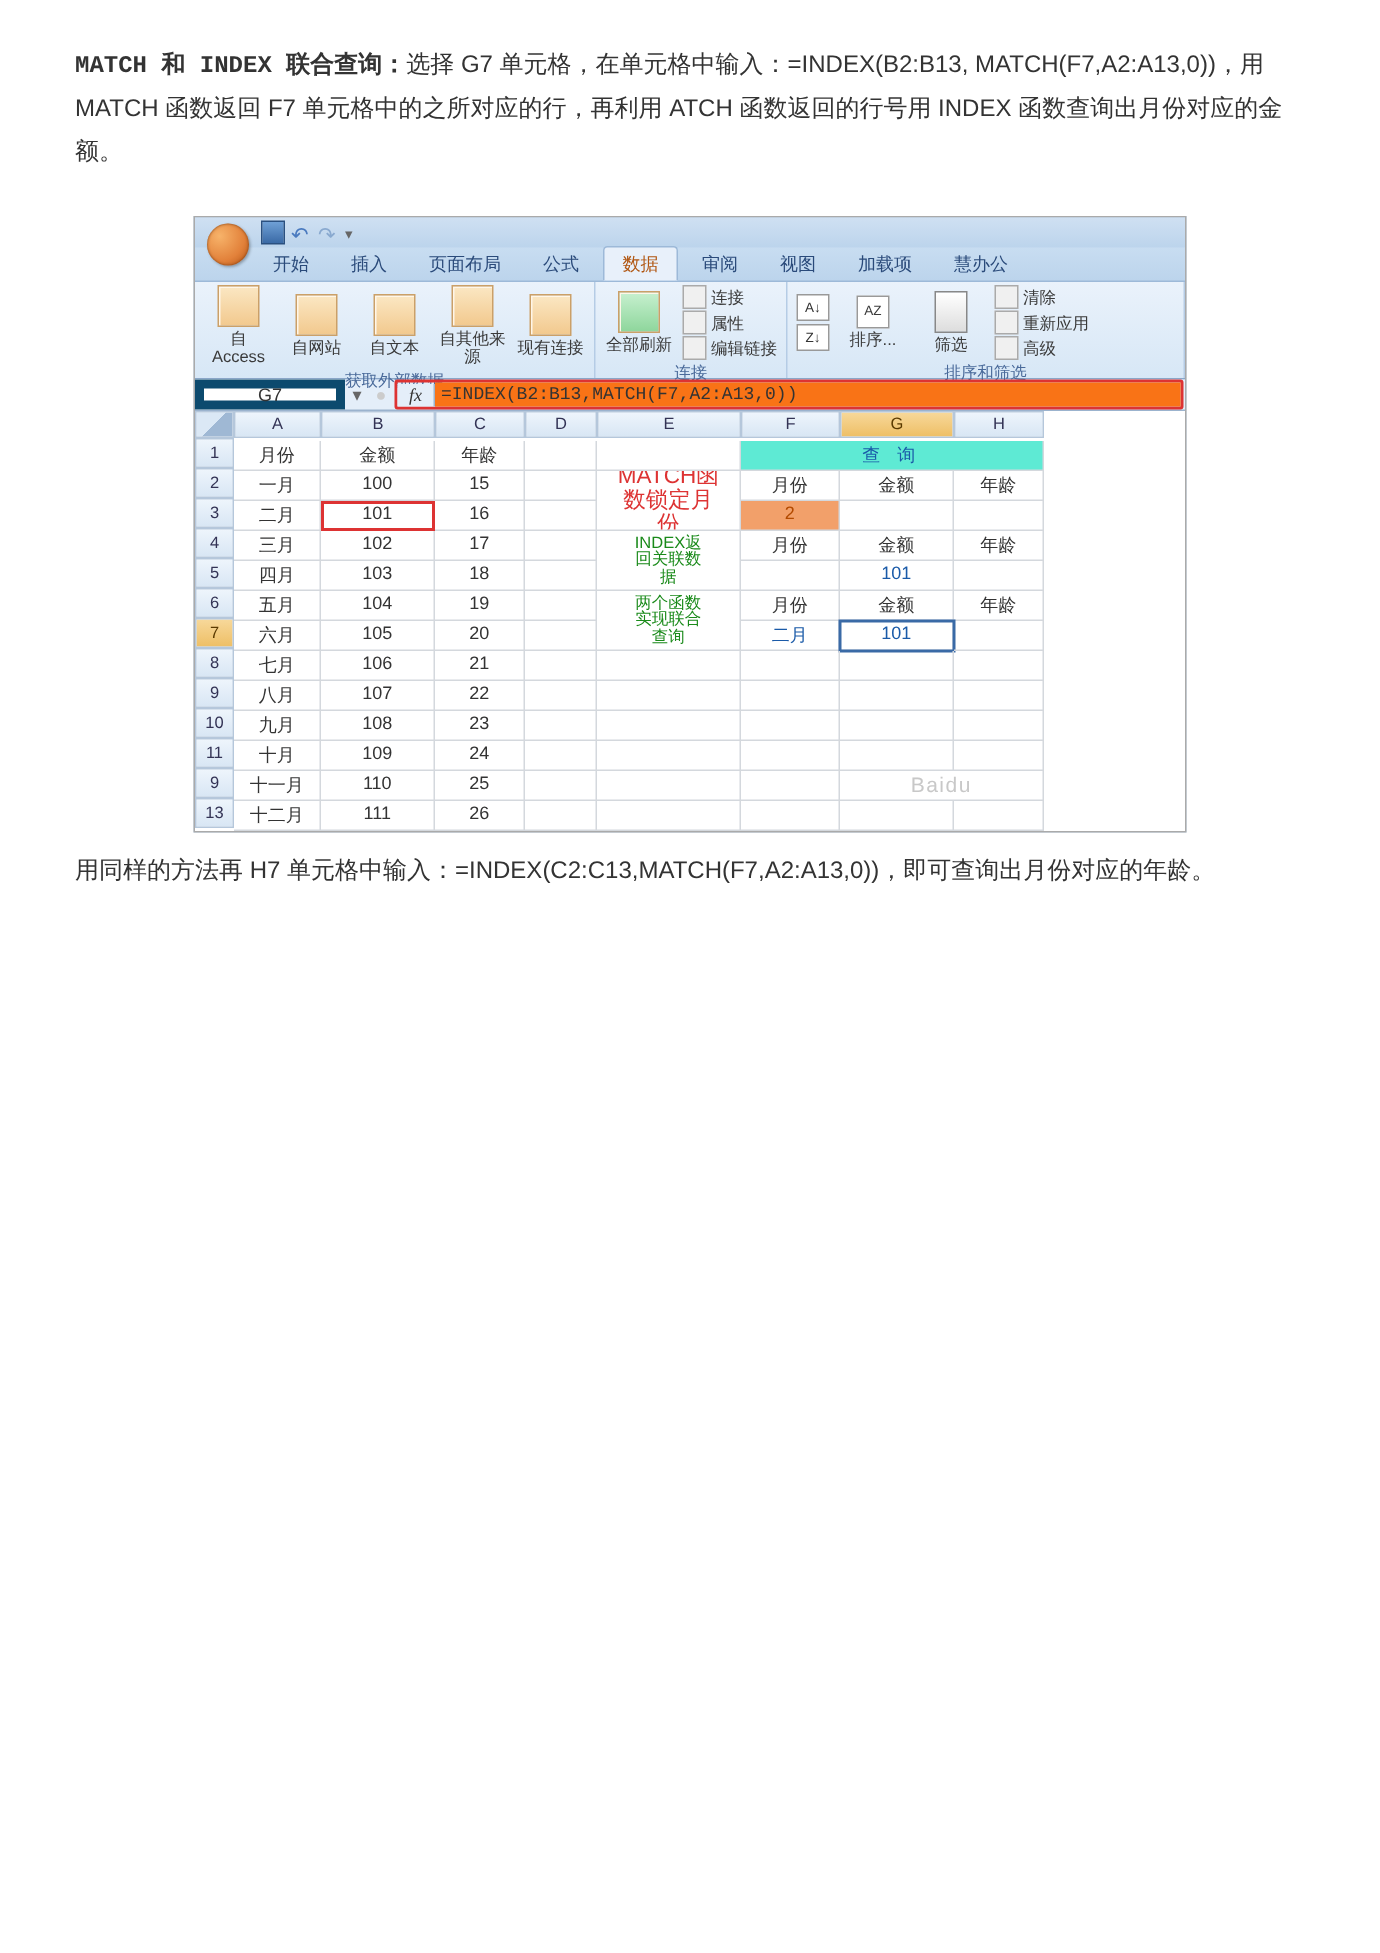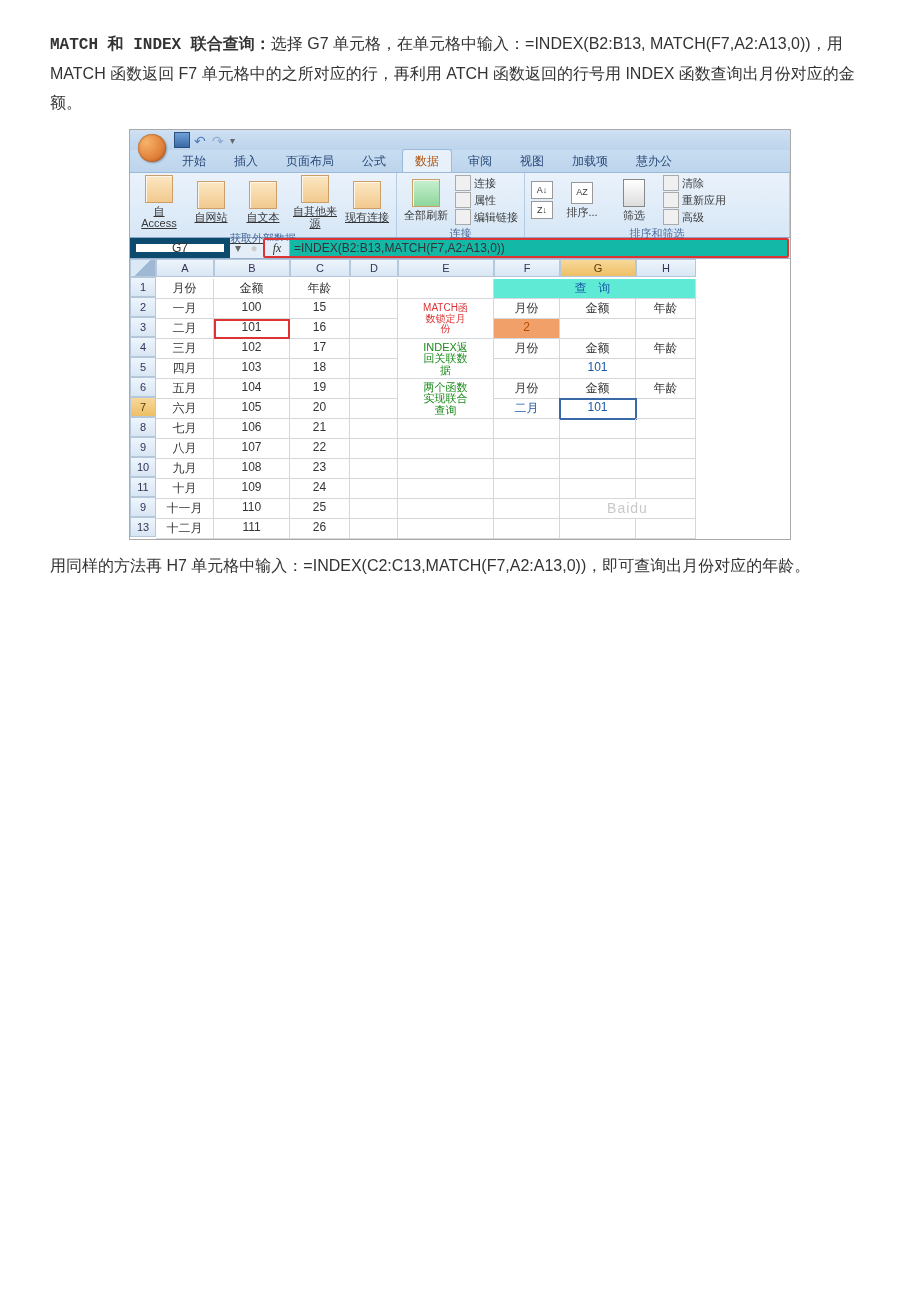--- a/index.html
+++ b/index.html
@@ -6,21 +6,21 @@
     margin: 0;
     padding: 30px 50px;
     font-family: "Microsoft YaHei", SimSun, Arial, sans-serif;
     font-size: 16px;
     background: #fff;
     color: #333;
     width: 820px;
   }
   .doc-text {
     line-height: 1.8;
-    margin-bottom: 12px;
+    margin-bottom: 28px;
   }
   .doc-text .title-bold {
     font-family: "Courier New", monospace;
     font-weight: bold;
   }
   .doc-text-after {
     line-height: 1.8;
     margin-top: 12px;
   }
   .screenshot {
@@ -189,23 +189,23 @@
   .fx-label {
     width:24px;
     font-style:italic;
     font-family:"Times New Roman",serif;
     text-align:center;
     border-right:1px solid #9bb3ce;
     background:#e4eef9;
   }
   .fx-content {
     flex:1;
-    background:#14b8a6;
+    background:#f97316;
     padding:1px 4px;
-    font-family:Liberation Sans, sans-serif;
+    font-family:Liberation Mono, monospace;
   }
   
   .sheet {
     display:flex;
     background:#fff;
   }
   .rowhdrs {
     display:flex;
     flex-direction:column;
   }
@@ -245,21 +245,21 @@
   .cell.highlight-red-box {
     outline:2px solid #d33;
     outline-offset:-2px;
   }
   .cell.active-cell {
     background:#fff;
     outline:2px solid #3a6aa6;
     outline-offset:-1px;
   }
   .green-text { color:#1a8a1a; font-size:11px; line-height:1.05; }
-  .red-text { color:#d33; font-size:10px; line-height:1.05; }
+  .red-text { color:#d33; font-size:15px; line-height:1.05; }
   .blue-text { color:#1a5aa8; }
   .query-hdr {
     background:#5eead4;
     font-weight:normal;
     color:#1a5aa8;
   }
   .merged-e {
     grid-column: 5 / 6;
     display:flex;
     align-items:center;
@@ -302,21 +302,21 @@
     <div class="tab">页面布局</div>
     <div class="tab">公式</div>
     <div class="tab active">数据</div>
     <div class="tab">审阅</div>
     <div class="tab">视图</div>
     <div class="tab">加载项</div>
     <div class="tab">慧办公</div>
   </div>
 
   <div class="ribbon">
-    <div class="group" style="flex:0 0 auto;text-decoration:underline;">
+    <div class="group" style="flex:0 0 auto;">
       <div class="group-body">
         <div class="big-btn">
             <div class="icon-box"></div>
             <span>自 Access</span>
           </div>
         <div class="big-btn">
             <div class="icon-box"></div>
             <span>自网站</span>
           </div>
         <div class="big-btn">

